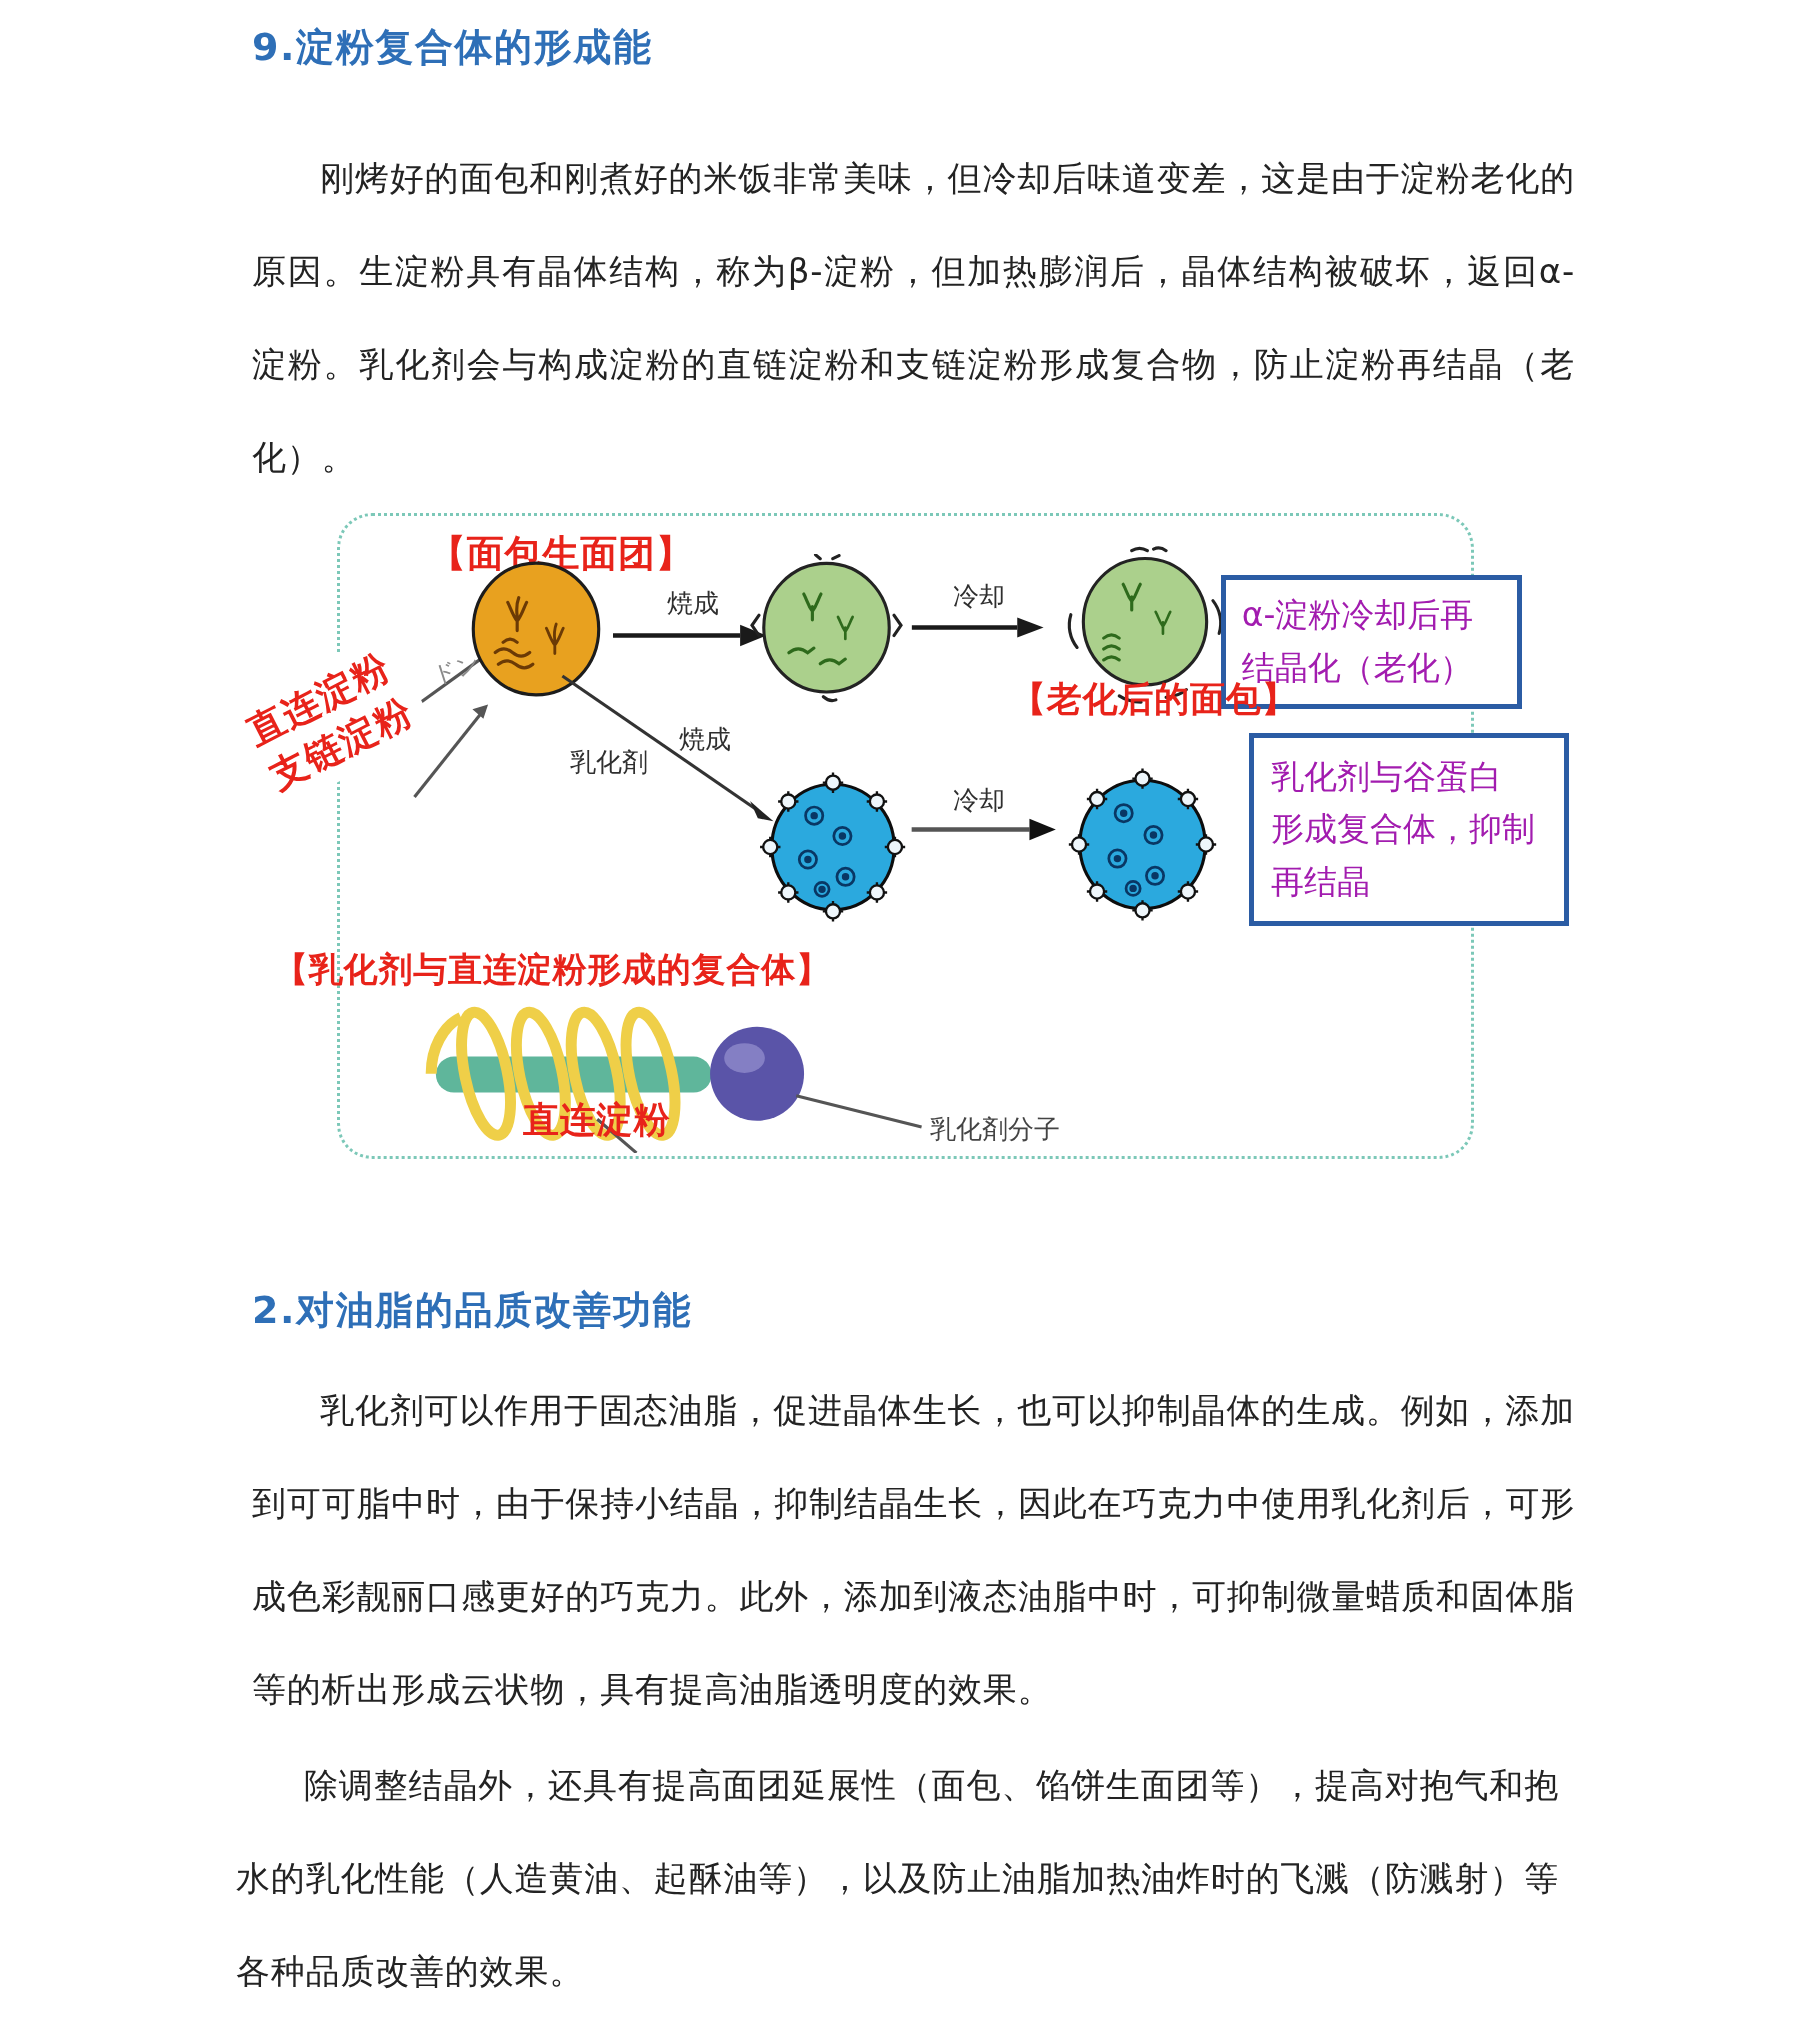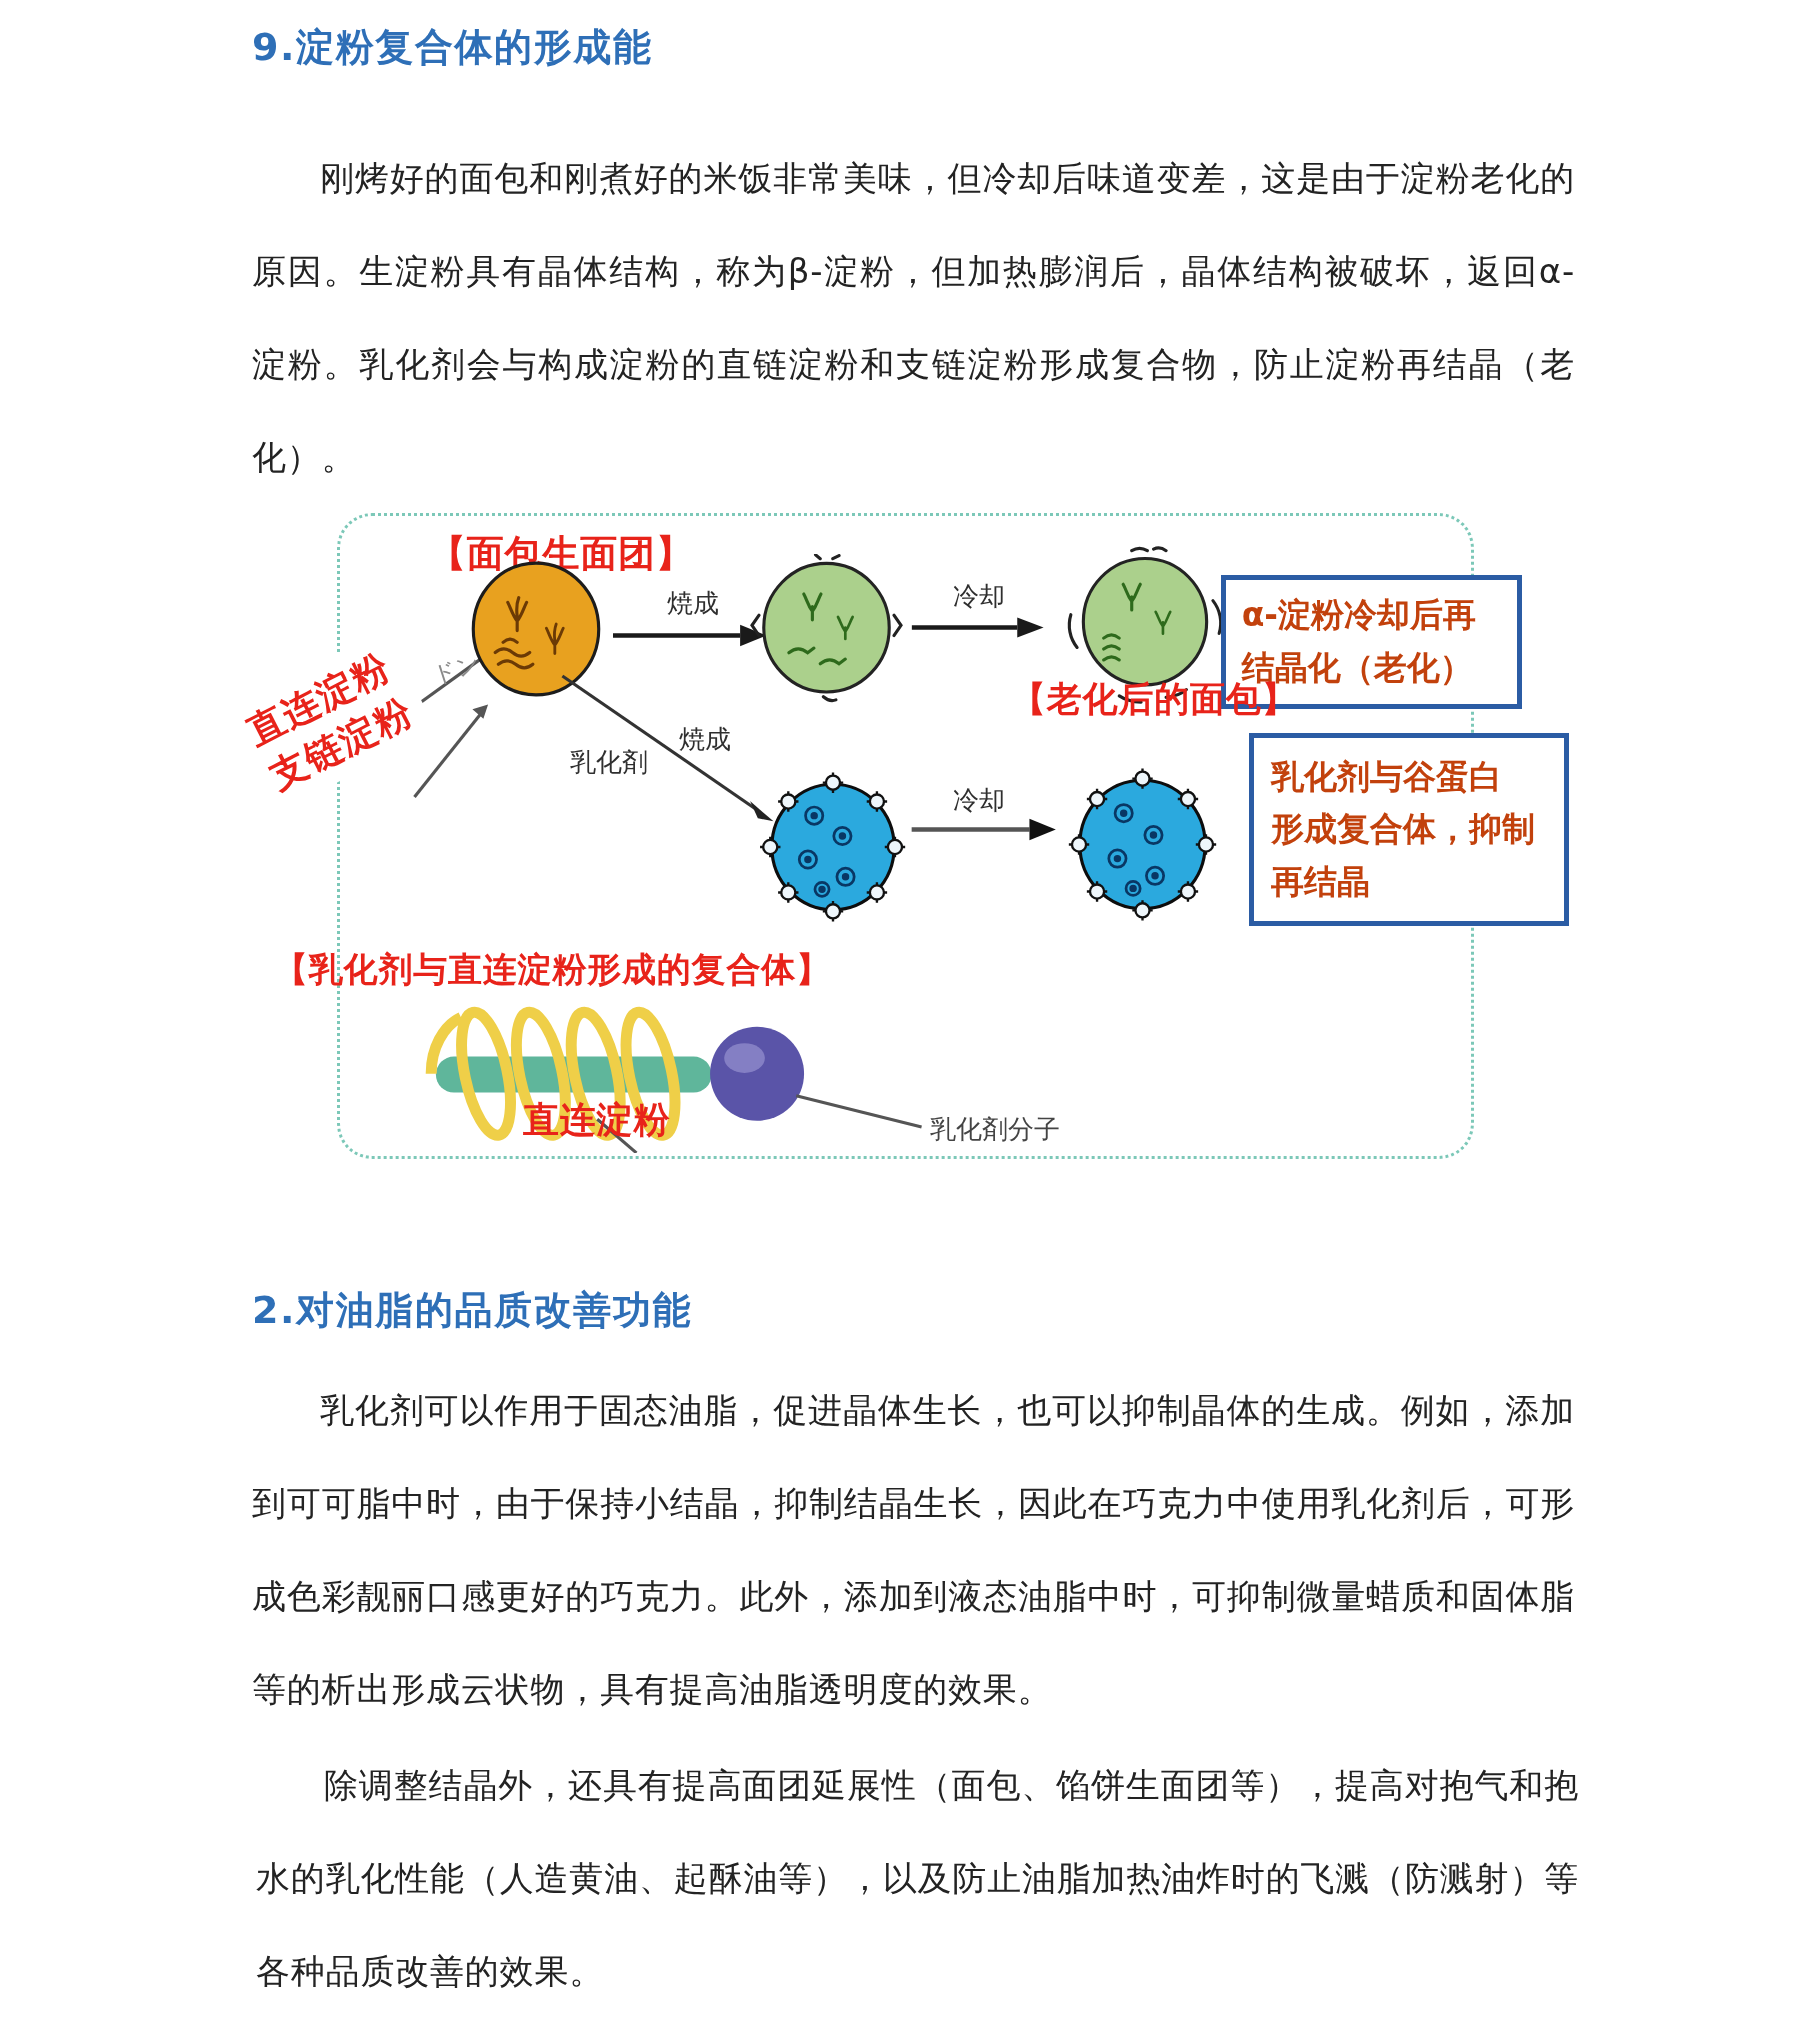--- a/index.html
+++ b/index.html
@@ -4,21 +4,21 @@
 <style>
   html,body{margin:0;padding:0;background:#ffffff;}
   .page{position:relative;width:1819px;height:2035px;background:#fff;
         font-family:"DejaVu Sans",sans-serif;color:#222;overflow:hidden;}
   .abs{position:absolute;}
   .h-blue{color:#2e6fb7;font-weight:bold;font-size:38px;letter-spacing:1.6px;}
   .body-par{width:1323px;font-size:34px;line-height:93px;text-align:justify;
             text-indent:2em;color:#232323;letter-spacing:0.8px;margin:0;}
   .red-label{color:#e8231a;font-weight:bold;font-size:35px;letter-spacing:0.8px;white-space:nowrap;}
   .gray-label{color:#2f2f2f;font-size:26px;white-space:nowrap;}
-  .blue-box{border:5.5px solid #2b5ca4;background:#fff;color:#c2410c;font-weight:bold;
+  .blue-box{border:5.5px solid #2b5ca4;background:#fff;color:#a21caf;font-weight:normal;
             white-space:pre-line;}
   .dotted-frame{border:3.9px dotted #7cc8b8;border-radius:35px;background:transparent;}
   .card{background:#fff;transform:rotate(-27deg);color:#e8231a;font-weight:bold;
         font-size:37px;line-height:1.35;padding:7.8px 14px;white-space:pre-line;letter-spacing:1.6px;}
   .don{color:#8a8a8a;font-size:23.5px;transform:rotate(-18deg);white-space:nowrap;}
   svg{display:block;}
 </style>
 </head>
 <body>
 
@@ -252,16 +252,16 @@
     <path d="M248,152 L298,195" stroke="#555" stroke-width="4" fill="none"></path>
   </svg>
   <div class="abs gray-label" style="left:930px;top:1112px;color:#444;">乳化剤分子</div>
   <div class="abs red-label" style="left:523px;top:1096px;font-size:36px;">直连淀粉</div>
 
 
   <div class="abs h-blue" style="left:252px;top:1285px;">2.对油脂的品质改善功能</div>
 
   <p class="abs body-par" style="left:252px;top:1364px;">乳化剂可以作用于固态油脂，促进晶体生长，也可以抑制晶体的生成。例如，添加到可可脂中时，由于保持小结晶，抑制结晶生长，因此在巧克力中使用乳化剂后，可形成色彩靓丽口感更好的巧克力。此外，添加到液态油脂中时，可抑制微量蜡质和固体脂等的析出形成云状物，具有提高油脂透明度的效果。</p>
 
-  <p class="abs body-par" style="left:256px;top:1739px;font-family:Liberation Serif, serif;">除调整结晶外，还具有提高面团延展性（面包、馅饼生面团等），提高对抱气和抱水的乳化性能（人造黄油、起酥油等），以及防止油脂加热油炸时的飞溅（防溅射）等各种品质改善的效果。</p>
+  <p class="abs body-par" style="left:236px;top:1739px;font-family:Liberation Serif, serif;">除调整结晶外，还具有提高面团延展性（面包、馅饼生面团等），提高对抱气和抱水的乳化性能（人造黄油、起酥油等），以及防止油脂加热油炸时的飞溅（防溅射）等各种品质改善的效果。</p>
 
 </div>
 
 
 </body></html>

